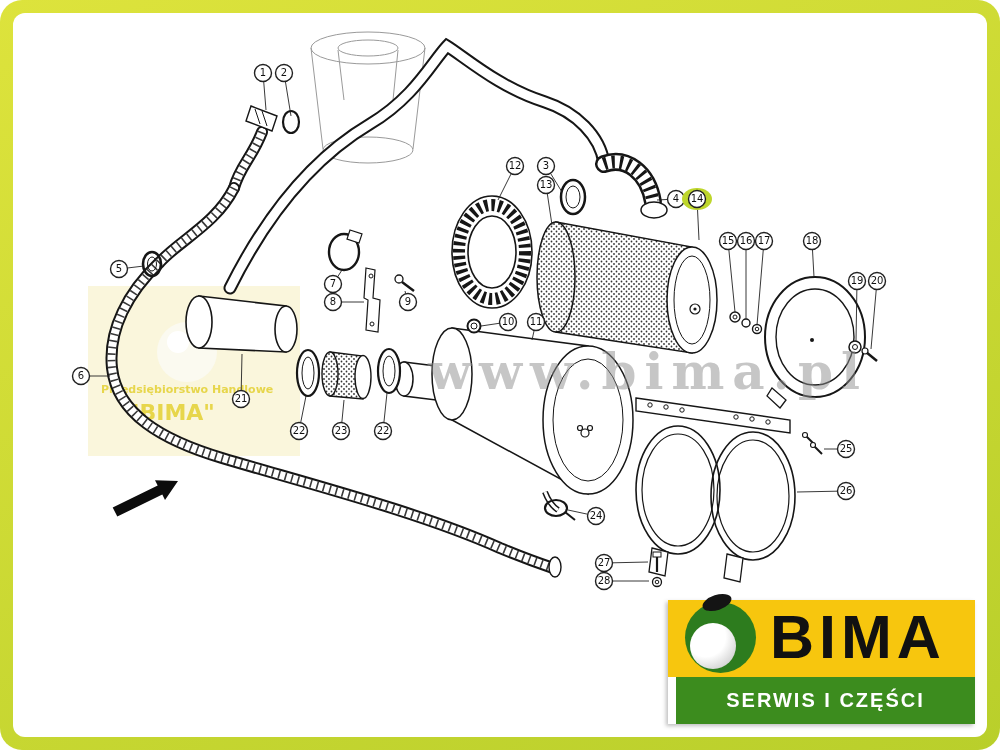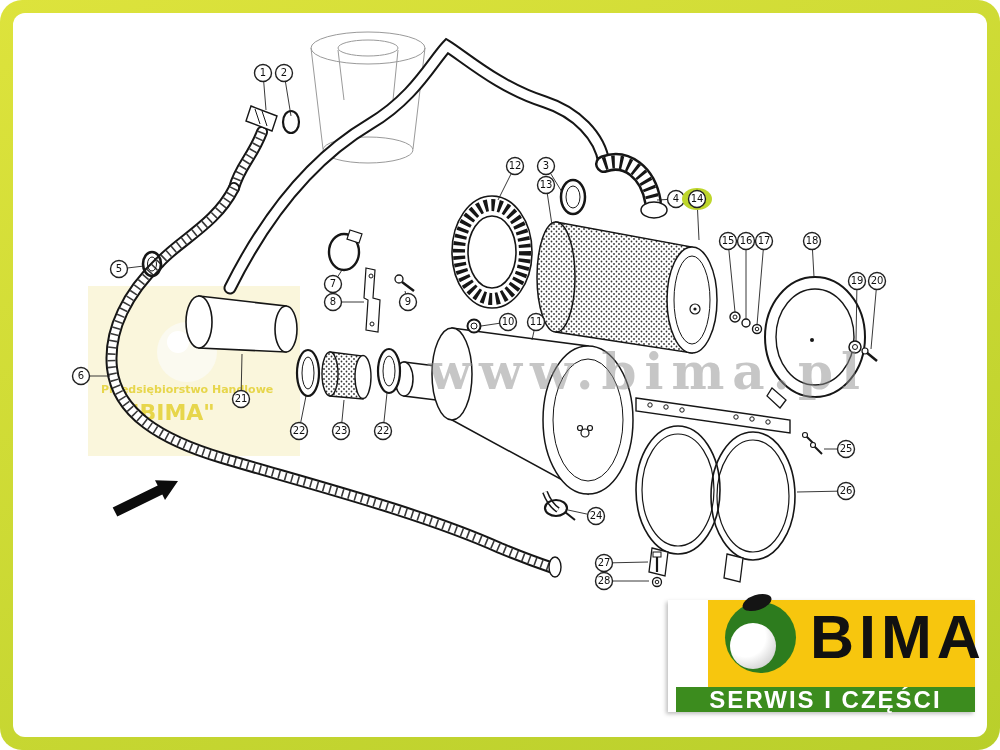--- a/index.html
+++ b/index.html
@@ -25,27 +25,27 @@
   .elbow-ribs{fill:none;stroke:#161616;stroke-width:13;stroke-dasharray:3 5;}
   .leader{stroke:#222;stroke-width:.9;}
   .callout-circle{fill:#fff;stroke:#222;stroke-width:1.4;}
   .callout-num{font:10px "DejaVu Sans",sans-serif;text-anchor:middle;fill:#111;}
   .wm-url{font-family:"DejaVu Serif",serif;font-weight:bold;font-size:50px;letter-spacing:8px;fill:var(--wm-gray,#8f8f8f);opacity:.5;text-anchor:middle;}
   .wm-co1{font-family:"DejaVu Sans",sans-serif;font-weight:bold;font-size:11px;fill:var(--wm-text,#e7d64b);}
   .wm-co2{font-family:"DejaVu Sans",sans-serif;font-weight:bold;font-size:22px;fill:var(--wm-text,#e7d64b);}
 
   
   .logo{position:absolute;left:655px;top:587px;width:307px;font-family:"Liberation Sans",sans-serif;box-shadow:-2px 2px 4px rgba(0,0,0,.25);}
-  .logo-top{position:relative;height:87px;background:var(--logo-yellow,#f7c60e);margin-left:40px;}
+  .logo-top{position:relative;height:77px;background:var(--logo-yellow,#f7c60e);}
   .logo-name{position:absolute;left:102px;top:2px;font-size:61px;font-weight:bold;color:#111;letter-spacing:5px;line-height:71px;}
   .logo-ball{position:absolute;left:17px;top:2px;width:71px;height:71px;border-radius:50%;background:var(--logo-circle,#2d7c1e);}
   .logo-ball .sphere{position:absolute;left:5px;top:21px;width:46px;height:46px;border-radius:50%;
     background:radial-gradient(circle at 34% 30%,#ffffff 45%,#d9d9d9 75%,#b0b0b0 100%);}
   .logo-leaf{position:absolute;left:34px;top:-5px;width:30px;height:15px;background:#141414;border-radius:50%;transform:rotate(-18deg);}
-  .logo-bottom{height:25px;background:var(--logo-green,#3c8c1e);color:#fff;font-weight:bold;font-size:24px;letter-spacing:2px;
+  .logo-bottom{height:47px;background:var(--logo-green,#3c8c1e);color:#fff;font-weight:bold;font-size:20px;letter-spacing:2px;
     display:flex;align-items:center;justify-content:center;margin-left:8px;}
 </style>
 </head>
 <body>
 
 <div class="frame">
   <div class="canvas">
 
     <svg class="art" viewBox="0 0 1000 750">
       <defs>

